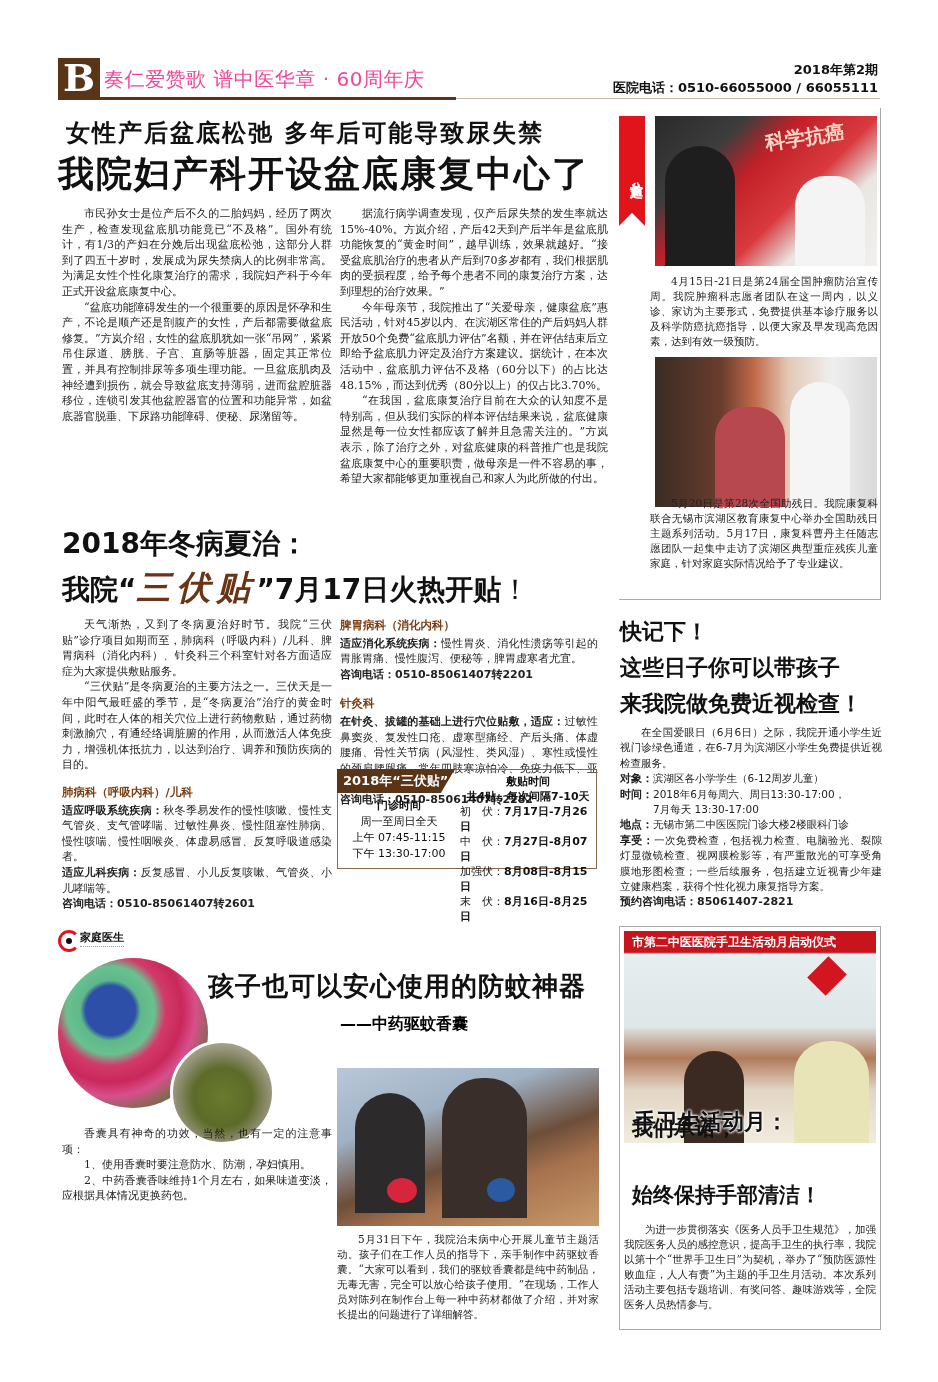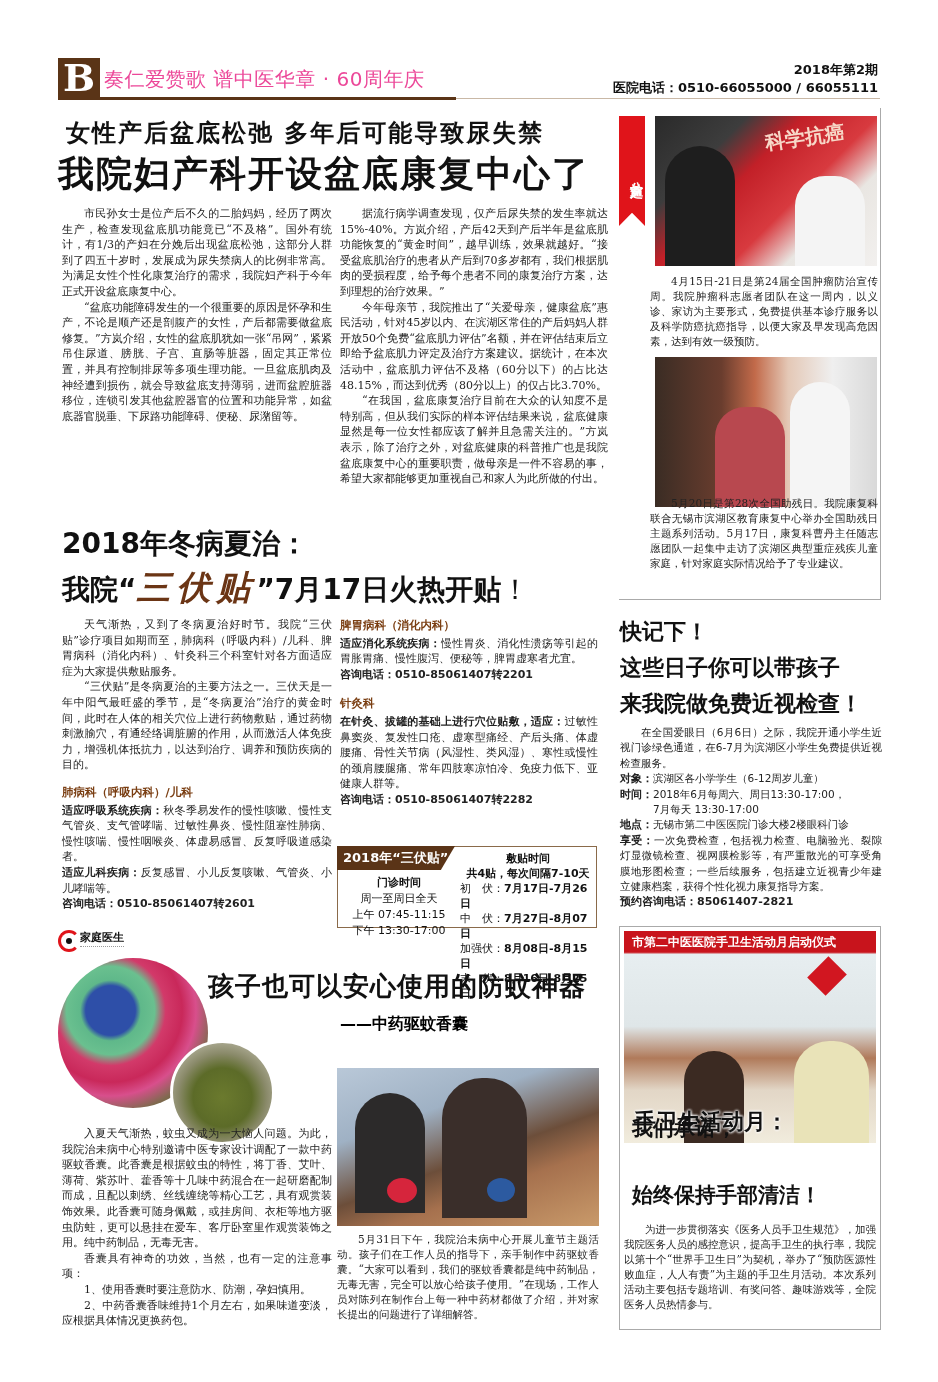--- a/index.html
+++ b/index.html
@@ -24,21 +24,21 @@
 .photo{position:absolute;overflow:hidden}
 .caption{font-family:"DejaVu Serif","Liberation Serif",serif;font-size:10.5px;line-height:15px;color:#222;text-align:justify}
 .caption p{text-indent:2em}
 
 .h2a{position:absolute;left:62px;top:527px;font-size:28px;font-weight:bold;line-height:34px}
 .h2b{position:absolute;left:62px;top:567px;font-size:28px;font-weight:bold;line-height:40px;white-space:nowrap}
 .h2b .brush{font-family:"DejaVu Serif","Liberation Serif",serif;color:#6b3515;font-size:34px;font-style:italic;letter-spacing:6px}
 .h2b .bang{font-weight:normal}
 .sub-brown{color:#7a3e12;font-weight:bold;font-size:11.5px}
 .bold11{font-weight:bold;font-size:11px;font-family:"DejaVu Sans","Liberation Sans",sans-serif}
-.sbox{position:absolute;left:337px;top:846px;width:260px;height:82px;border:1.5px solid #8a6a4a}
+.sbox{position:absolute;left:337px;top:769px;width:260px;height:100px;border:1.5px solid #8a6a4a}
 .sbox-tag{position:absolute;left:-1px;top:-1px;width:118px;height:24px;background:#5a3417;color:#fff;font-size:13px;font-weight:bold;line-height:24px;padding-left:6px;clip-path:polygon(0 0,100% 0,88% 100%,0 100%)}
 .sbox-left{position:absolute;left:6px;top:28px;width:110px;text-align:center;font-size:11px;line-height:16px}
 .sbox-right{position:absolute;left:122px;top:4px;width:136px;font-size:11px;line-height:15px}
 
 .h3{position:absolute;left:620px;top:614px;font-size:22px;font-weight:bold;line-height:36px}
 
 .fd-logo{position:absolute;left:58px;top:930px;width:22px;height:22px;border:3px solid #e0141a;border-radius:50%;border-right-color:transparent}
 .fd-logo::after{content:"";position:absolute;left:5px;top:5px;width:6px;height:6px;border-radius:50%;background:#111}
 .fd-label{position:absolute;left:80px;top:930px;font-size:11px;font-weight:bold;border-bottom:1px dotted #999;padding-bottom:1px}
 .h4{position:absolute;left:208px;top:966px;font-size:26px;font-weight:bold;letter-spacing:1px;line-height:40px}
@@ -147,21 +147,20 @@
 </div>
 
 <div class="fd-logo"></div>
 <div class="fd-label">家庭医生</div>
 <div class="photo" style="left:58px;top:958px;width:150px;height:150px;border-radius:50%;background:radial-gradient(circle at 35% 35%,#2e4fa8 0%,#2e4fa8 18%,#5fb88a 22%,#6ac08f 32%,#d23a6a 40%,#c9285a 52%,#d84f8c 62%,#7e6a4e 75%,#5b4a34 100%)"></div>
 <div class="photo" style="left:170px;top:1040px;width:105px;height:105px;border-radius:50%;background:radial-gradient(circle at 50% 55%,#6b7a2e 0%,#5c6b28 40%,#8a8a6a 60%,#d8d4c8 100%);border:3px solid #fff"></div>
 <div class="h4">孩子也可以安心使用的防蚊神器</div>
 <div class="h4sub">——中药驱蚊香囊</div>
 
 <div class="col body-text" style="left:62px;top:1126px;width:270px">
-  <p>入夏天气渐热，蚊虫又成为一大恼人问题。为此，我院治未病中心特别邀请中医专家设计调配了一款中药驱蚊香囊。此香囊是根据蚊虫的特性，将丁香、艾叶、薄荷、紫苏叶、藿香等十几味中药混合在一起研磨配制而成，且配以刺绣、丝线缠绕等精心工艺，具有观赏装饰效果。此香囊可随身佩戴，或挂房间、衣柜等地方驱虫防蛀，更可以悬挂在爱车、客厅卧室里作观赏装饰之用。纯中药制品，无毒无害。</p>
   <p>香囊具有神奇的功效，当然，也有一定的注意事项：</p>
   <p>1、使用香囊时要注意防水、防潮，孕妇慎用。</p>
   <p>2、中药香囊香味维持1个月左右，如果味道变淡，应根据具体情况更换药包。</p>
 </div>
 
 <div class="photo" style="left:337px;top:1068px;width:262px;height:158px;background:linear-gradient(160deg,#b9c8d8 0%,#9fb1c4 30%,#6c4e3a 55%,#a6714e 70%,#c99a6a 100%)">
   <div style="position:absolute;left:18px;top:25px;width:70px;height:120px;border-radius:35px 35px 0 0;background:#2c2a2a"></div>
   <div style="position:absolute;left:105px;top:10px;width:85px;height:140px;border-radius:40px 40px 0 0;background:#3a2e2a"></div>
   <div style="position:absolute;left:50px;top:110px;width:30px;height:25px;border-radius:50%;background:#d6253c"></div>
   <div style="position:absolute;left:150px;top:110px;width:28px;height:24px;border-radius:50%;background:#2c5aa0"></div>

